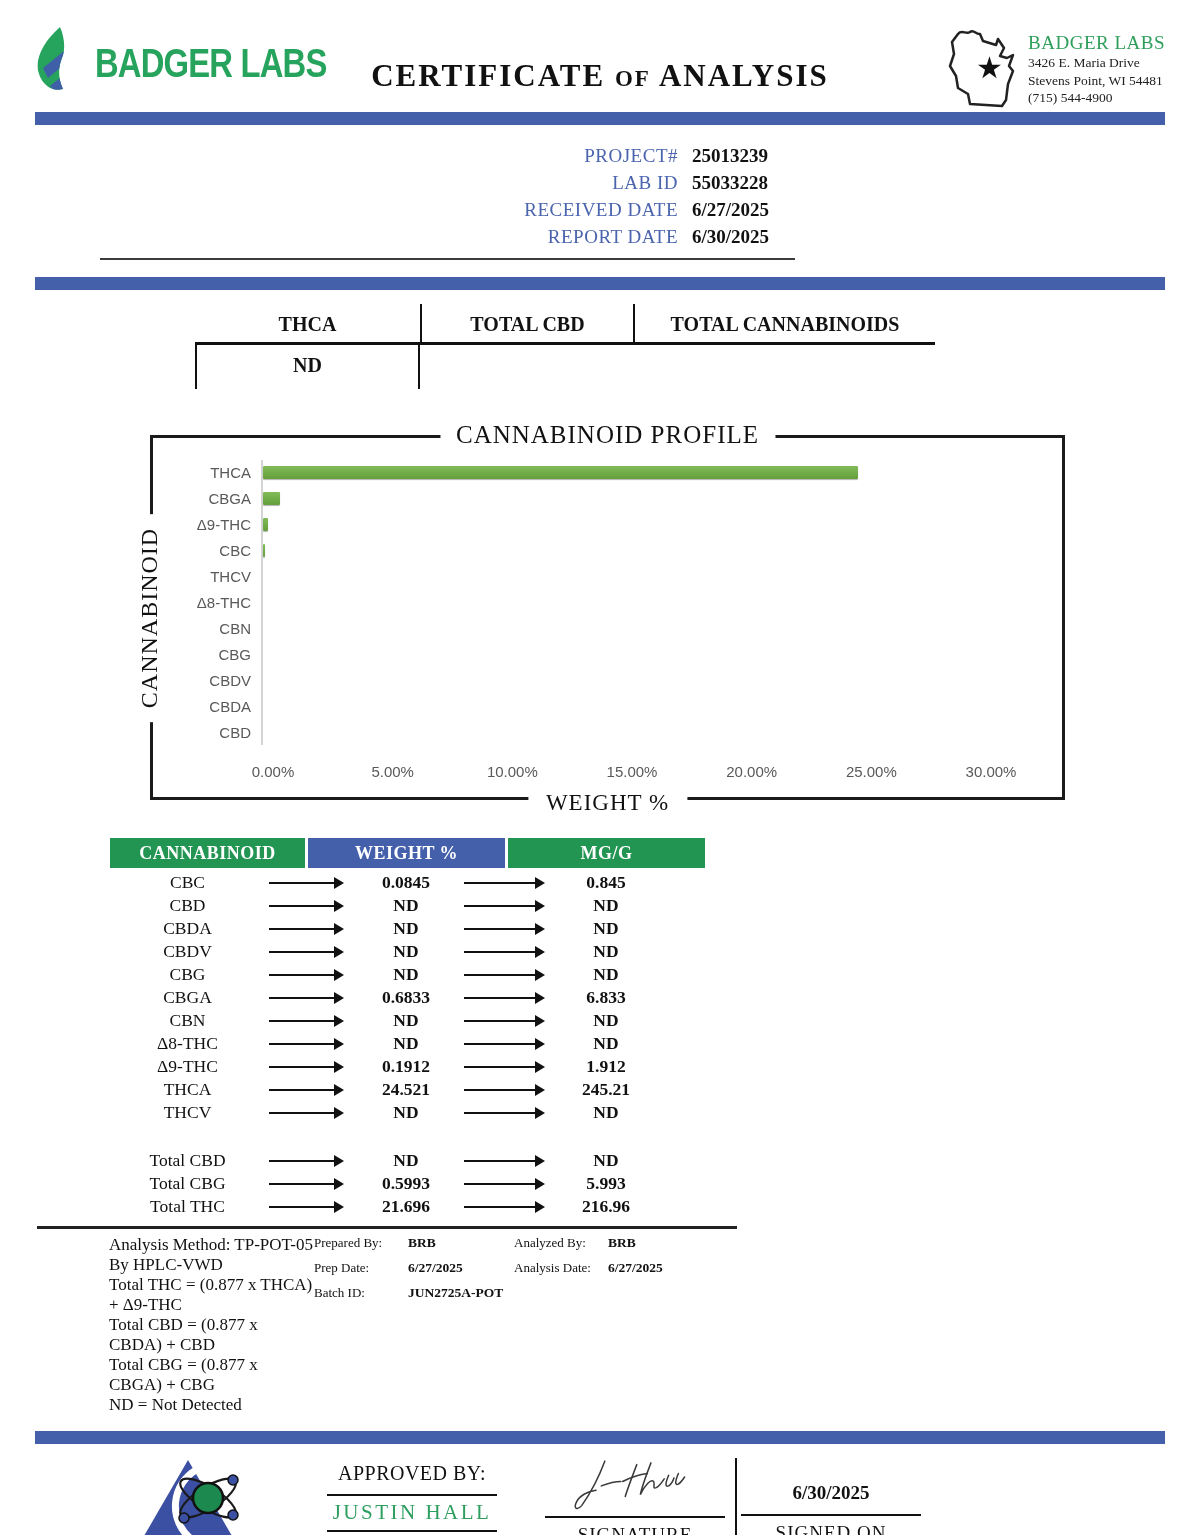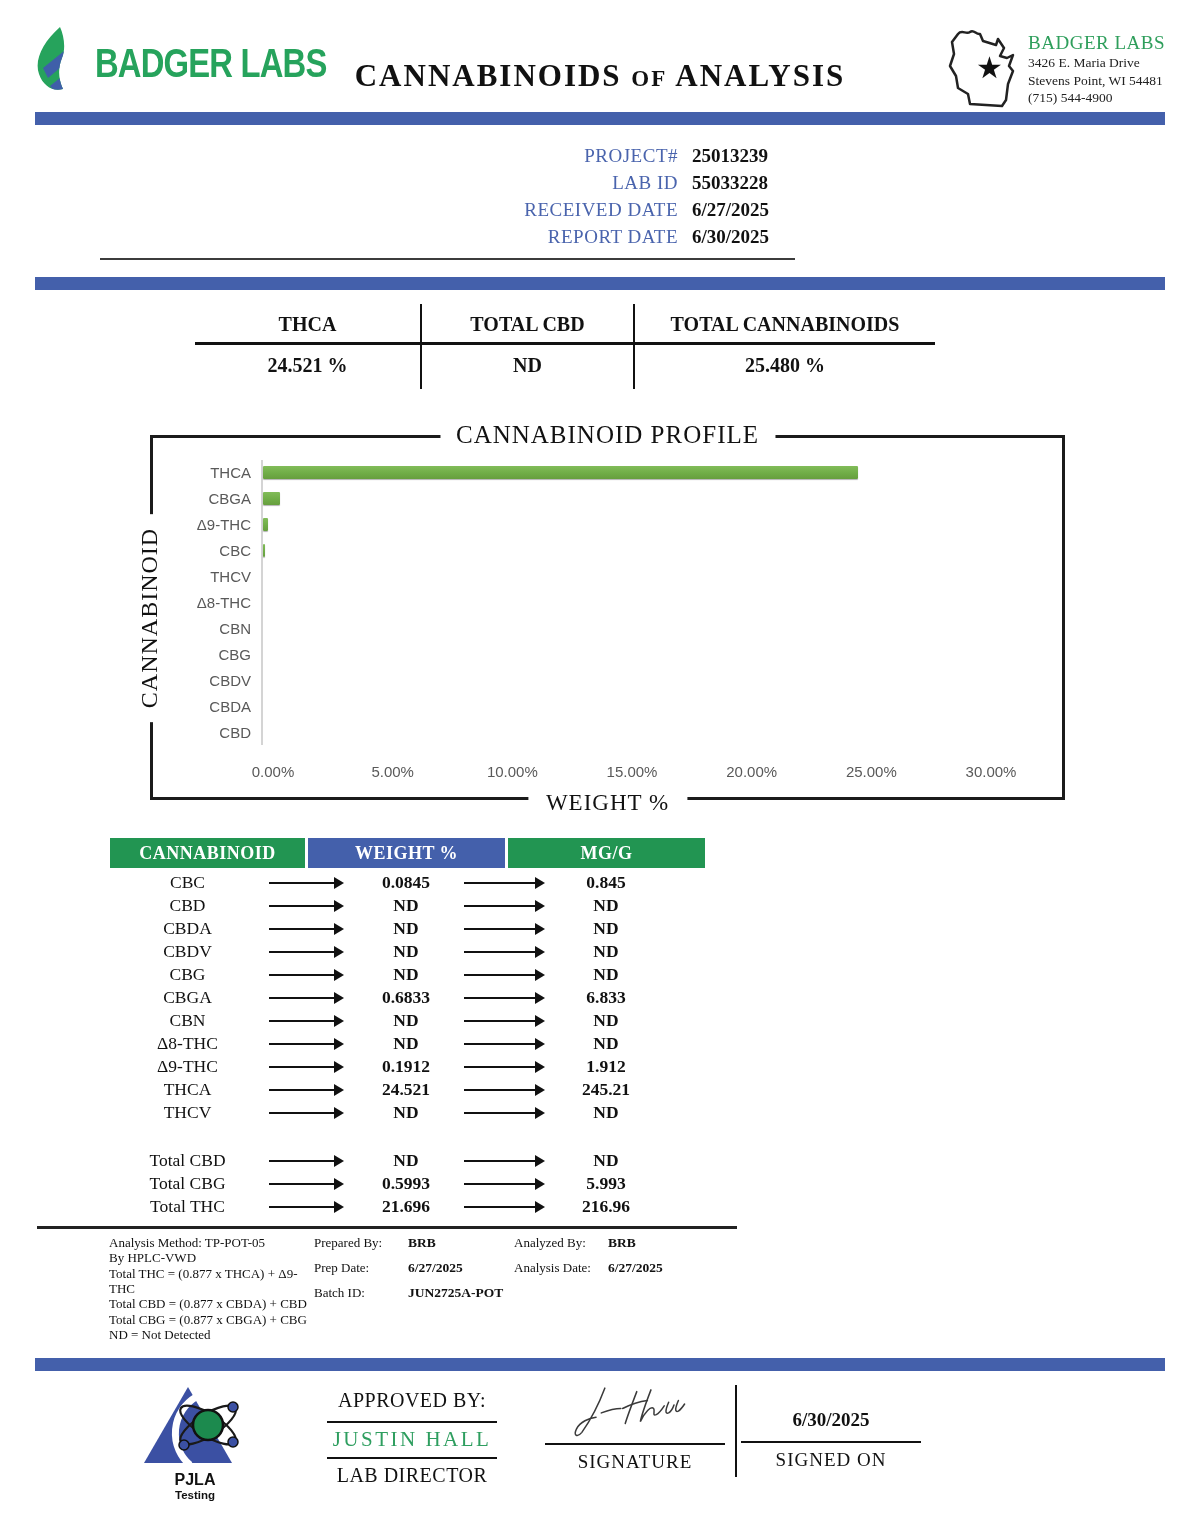--- a/index.html
+++ b/index.html
@@ -91,21 +91,21 @@
   .tval { text-align:center; font-size:17.5px; font-weight:bold; }
   .arrow { position:relative; height:2px; background:#111; margin:0 16px 0 4px; align-self:center; }
   .arrow::after {
     content:""; position:absolute; right:-8px; top:-5px;
     border-left:10px solid #111; border-top:6px solid transparent; border-bottom:6px solid transparent;
   }
   .tgap { height:22px; }
 
   
   .notes { margin:8px 0 0 37px; width:700px; border-top:3px solid #222; padding-top:6px; display:flex; }
-  .notes-method { width:205px; margin-left:72px; font-size:13px; line-height:1.18; color:#111; }
+  .notes-method { width:205px; margin-left:72px; font-size:17px; line-height:1.18; color:#111; }
   .notes-col { width:200px; }
   .nrow { display:flex; margin-bottom:9px; }
   .nlabel { font-size:13px; width:94px; flex:none; }
   .nvalue { font-size:13.5px; font-weight:bold; white-space:nowrap; }
 
   
   .band3 { margin-top:16px; }
   .footer { display:flex; margin:8px 35px 0; align-items:flex-start; }
   .pjla { width:200px; margin-left:60px; text-align:center; }
   .pjla-name { font-family:"Liberation Sans", sans-serif; font-weight:bold; font-size:16px; margin-top:-2px; }
@@ -138,21 +138,21 @@
         <g clip-path="url(#leafc)">
           <rect x="0" y="0" width="50" height="66" fill="#26a35c"></rect>
           <path d="M8 42 L50 8 L50 21 L13 52 Z" fill="#3f5fa9"></path>
           <path d="M15 60 L50 32 L50 45 L22 68 Z" fill="#3f5fa9"></path>
         </g>
       </svg>
       <span class="brand-text">BADGER LABS</span>
     </div>
 
     <div class="hdr-title">
-      <span>CANNABINOIDS</span>
+      <span>CERTIFICATE</span>
       <span class="of">OF</span>
       <span>ANALYSIS</span>
     </div>
 
     <div class="hdr-right">
       <svg width="80" height="88" viewBox="0 0 80 88">
         <path d="M16 8 C20 3 24 9 28 6 C32 3 34 9 38 8 L41 15 L54 19 L56 13 L62 22 L58 30 L65 32 L71 29 L67 40 L71 45 L66 58 L64 74 L60 80 L28 78 L26 68 L16 62 L14 50 L8 40 L12 28 L10 16 Z" fill="#fff" stroke="#222" stroke-width="2.5" stroke-linejoin="round"></path>
         <text x="34" y="52" font-size="30" fill="#111">★</text>
       </svg>
       <div class="addr">
@@ -186,23 +186,21 @@
         </div>
       </div>
   </section>
 
   <div class="band" style="margin-top:17px"></div>
 
   <section class="summary" id="summary">
       <div class="sum-cell sum-h">THCA</div>
       <div class="sum-cell sum-h sum-mid">TOTAL CBD</div>
       <div class="sum-cell sum-h">TOTAL CANNABINOIDS</div>
-      <div class="sum-cell sum-v">24.521 %</div>
       <div class="sum-cell sum-v sum-mid">ND</div>
-      <div class="sum-cell sum-v">25.480 %</div>
     </section>
 
   <section class="chart-frame">
     <div class="chart-title">CANNABINOID PROFILE</div>
     <div class="chart-ylabel">CANNABINOID</div>
     <div class="chart-xlabel">WEIGHT %</div>
     <div class="plot" id="plot">
         <div class="crow">
           <div class="clabel">THCA</div>
           <div class="ctrack">

